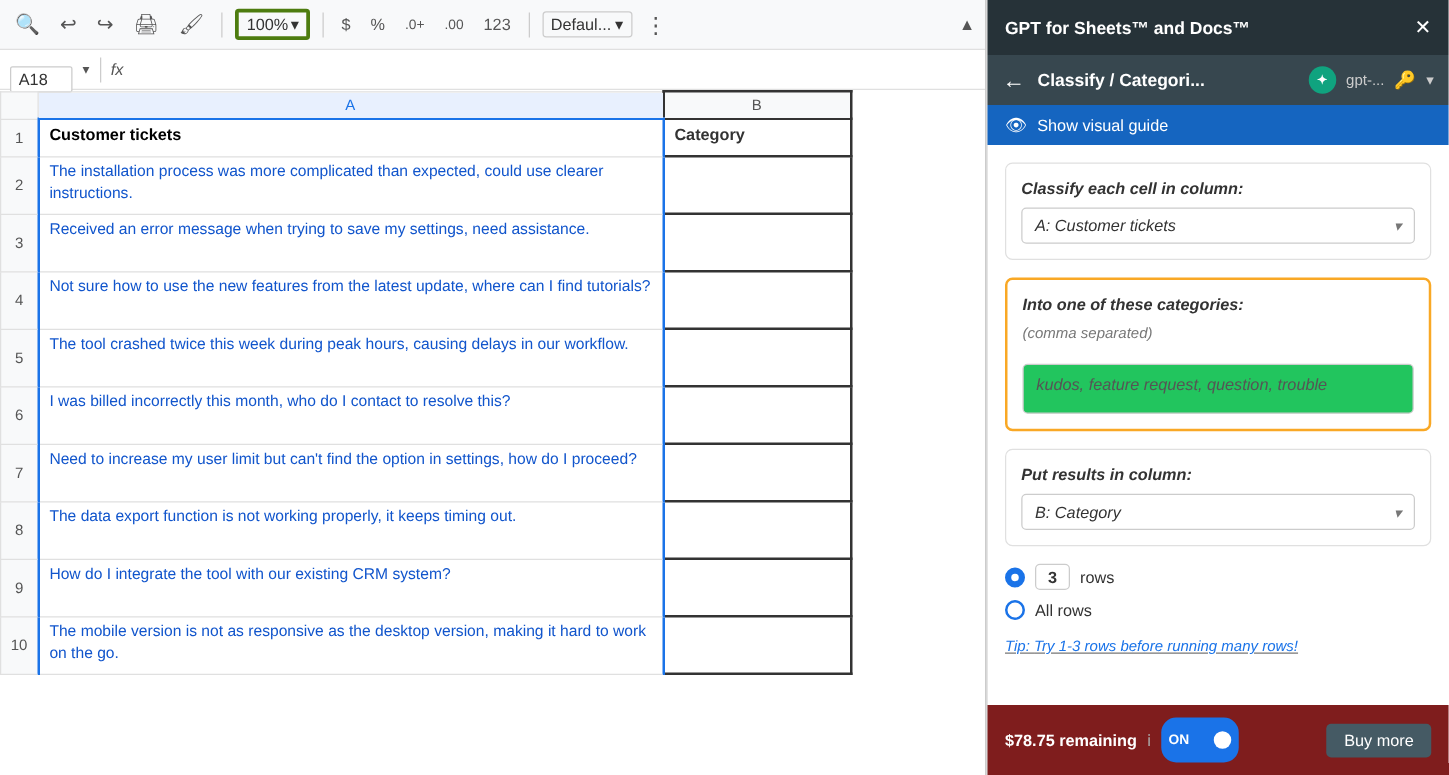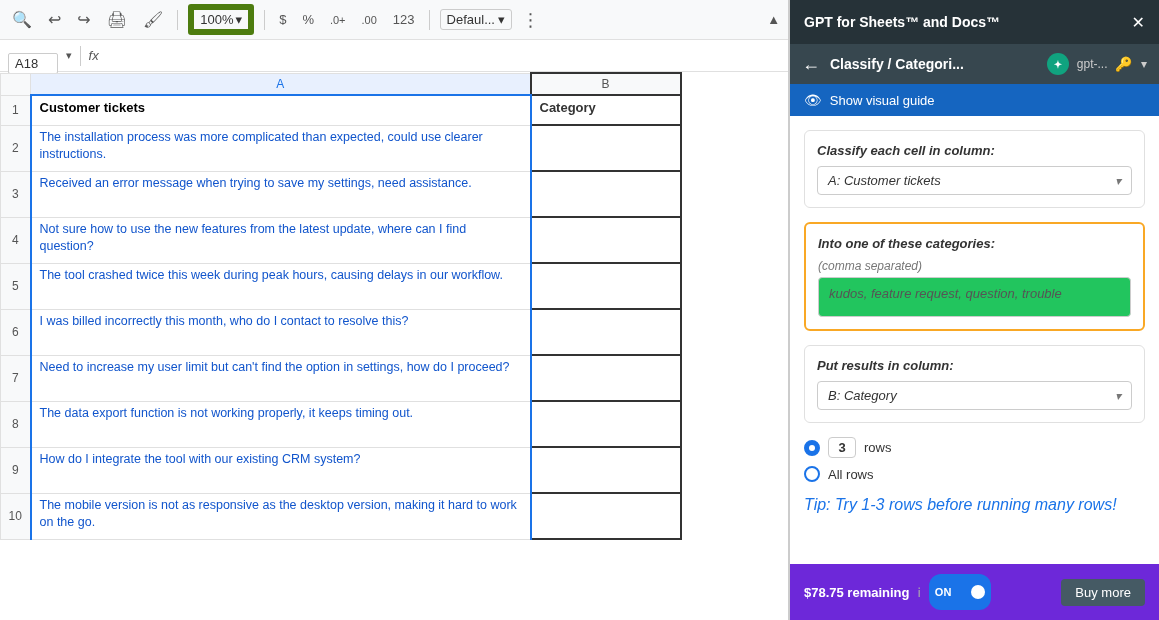--- a/index.html
+++ b/index.html
@@ -36,21 +36,21 @@
       background: #ccc;
       margin: 0 2px;
     }
     .toolbar-zoom {
       display: flex;
       align-items: center;
       gap: 2px;
       font-size: 13px;
       color: #333;
       cursor: pointer;
-      border: 6px solid #4d7c0f;
+      border: 3px solid #4d7c0f;
       border-radius: 3px;
       padding: 2px 6px;
     }
     .toolbar-btn {
       font-size: 13px;
       color: #555;
       cursor: pointer;
       padding: 2px 4px;
       border: none;
       background: none;
@@ -286,21 +286,21 @@
     }
     .section-label {
       font-size: 13px;
       font-weight: bold;
       color: #333;
       margin-bottom: 8px;
     }
     .section-sublabel {
       font-size: 12px;
       color: #777;
-      margin-bottom: 4px;
+      margin-bottom: 18px;
     }
 
     
     .dropdown {
       display: flex;
       align-items: center;
       justify-content: space-between;
       border: 1px solid #ccc;
       border-radius: 4px;
       padding: 6px 10px;
@@ -368,29 +368,30 @@
       color: #fff;
       border: none;
       border-radius: 6px;
       padding: 12px 20px;
       font-size: 15px;
       font-weight: bold;
       cursor: pointer;
       flex: 1;
     }
     .tip-text {
-      font-size: 16px;
+      font-size: 12px;
       color: #777;
       font-style: italic;
+      text-decoration: underline;
     }
     .tip-text span { color: #1a73e8; }
 
     
     .panel-bottom {
-      background: #6d28d9;
+      background: #7f1d1d;
       display: flex;
       align-items: center;
       padding: 10px 14px;
       gap: 8px;
     }
     .balance-text {
       color: #fff;
       font-size: 13px;
       font-weight: bold;
     }
@@ -488,21 +489,21 @@
             <td class="sheet-cell col-a-cell">The installation process was more complicated than expected, could use clearer instructions.</td>
             <td class="sheet-cell col-b-cell"></td>
           </tr>
           <tr>
             <th class="row-header">3</th>
             <td class="sheet-cell col-a-cell">Received an error message when trying to save my settings, need assistance.</td>
             <td class="sheet-cell col-b-cell"></td>
           </tr>
           <tr>
             <th class="row-header">4</th>
-            <td class="sheet-cell col-a-cell">Not sure how to use the new features from the latest update, where can I find question?</td>
+            <td class="sheet-cell col-a-cell">Not sure how to use the new features from the latest update, where can I find tutorials?</td>
             <td class="sheet-cell col-b-cell"></td>
           </tr>
           <tr>
             <th class="row-header">5</th>
             <td class="sheet-cell col-a-cell">The tool crashed twice this week during peak hours, causing delays in our workflow.</td>
             <td class="sheet-cell col-b-cell"></td>
           </tr>
           <tr>
             <th class="row-header">6</th>
             <td class="sheet-cell col-a-cell">I was billed incorrectly this month, who do I contact to resolve this?</td>

